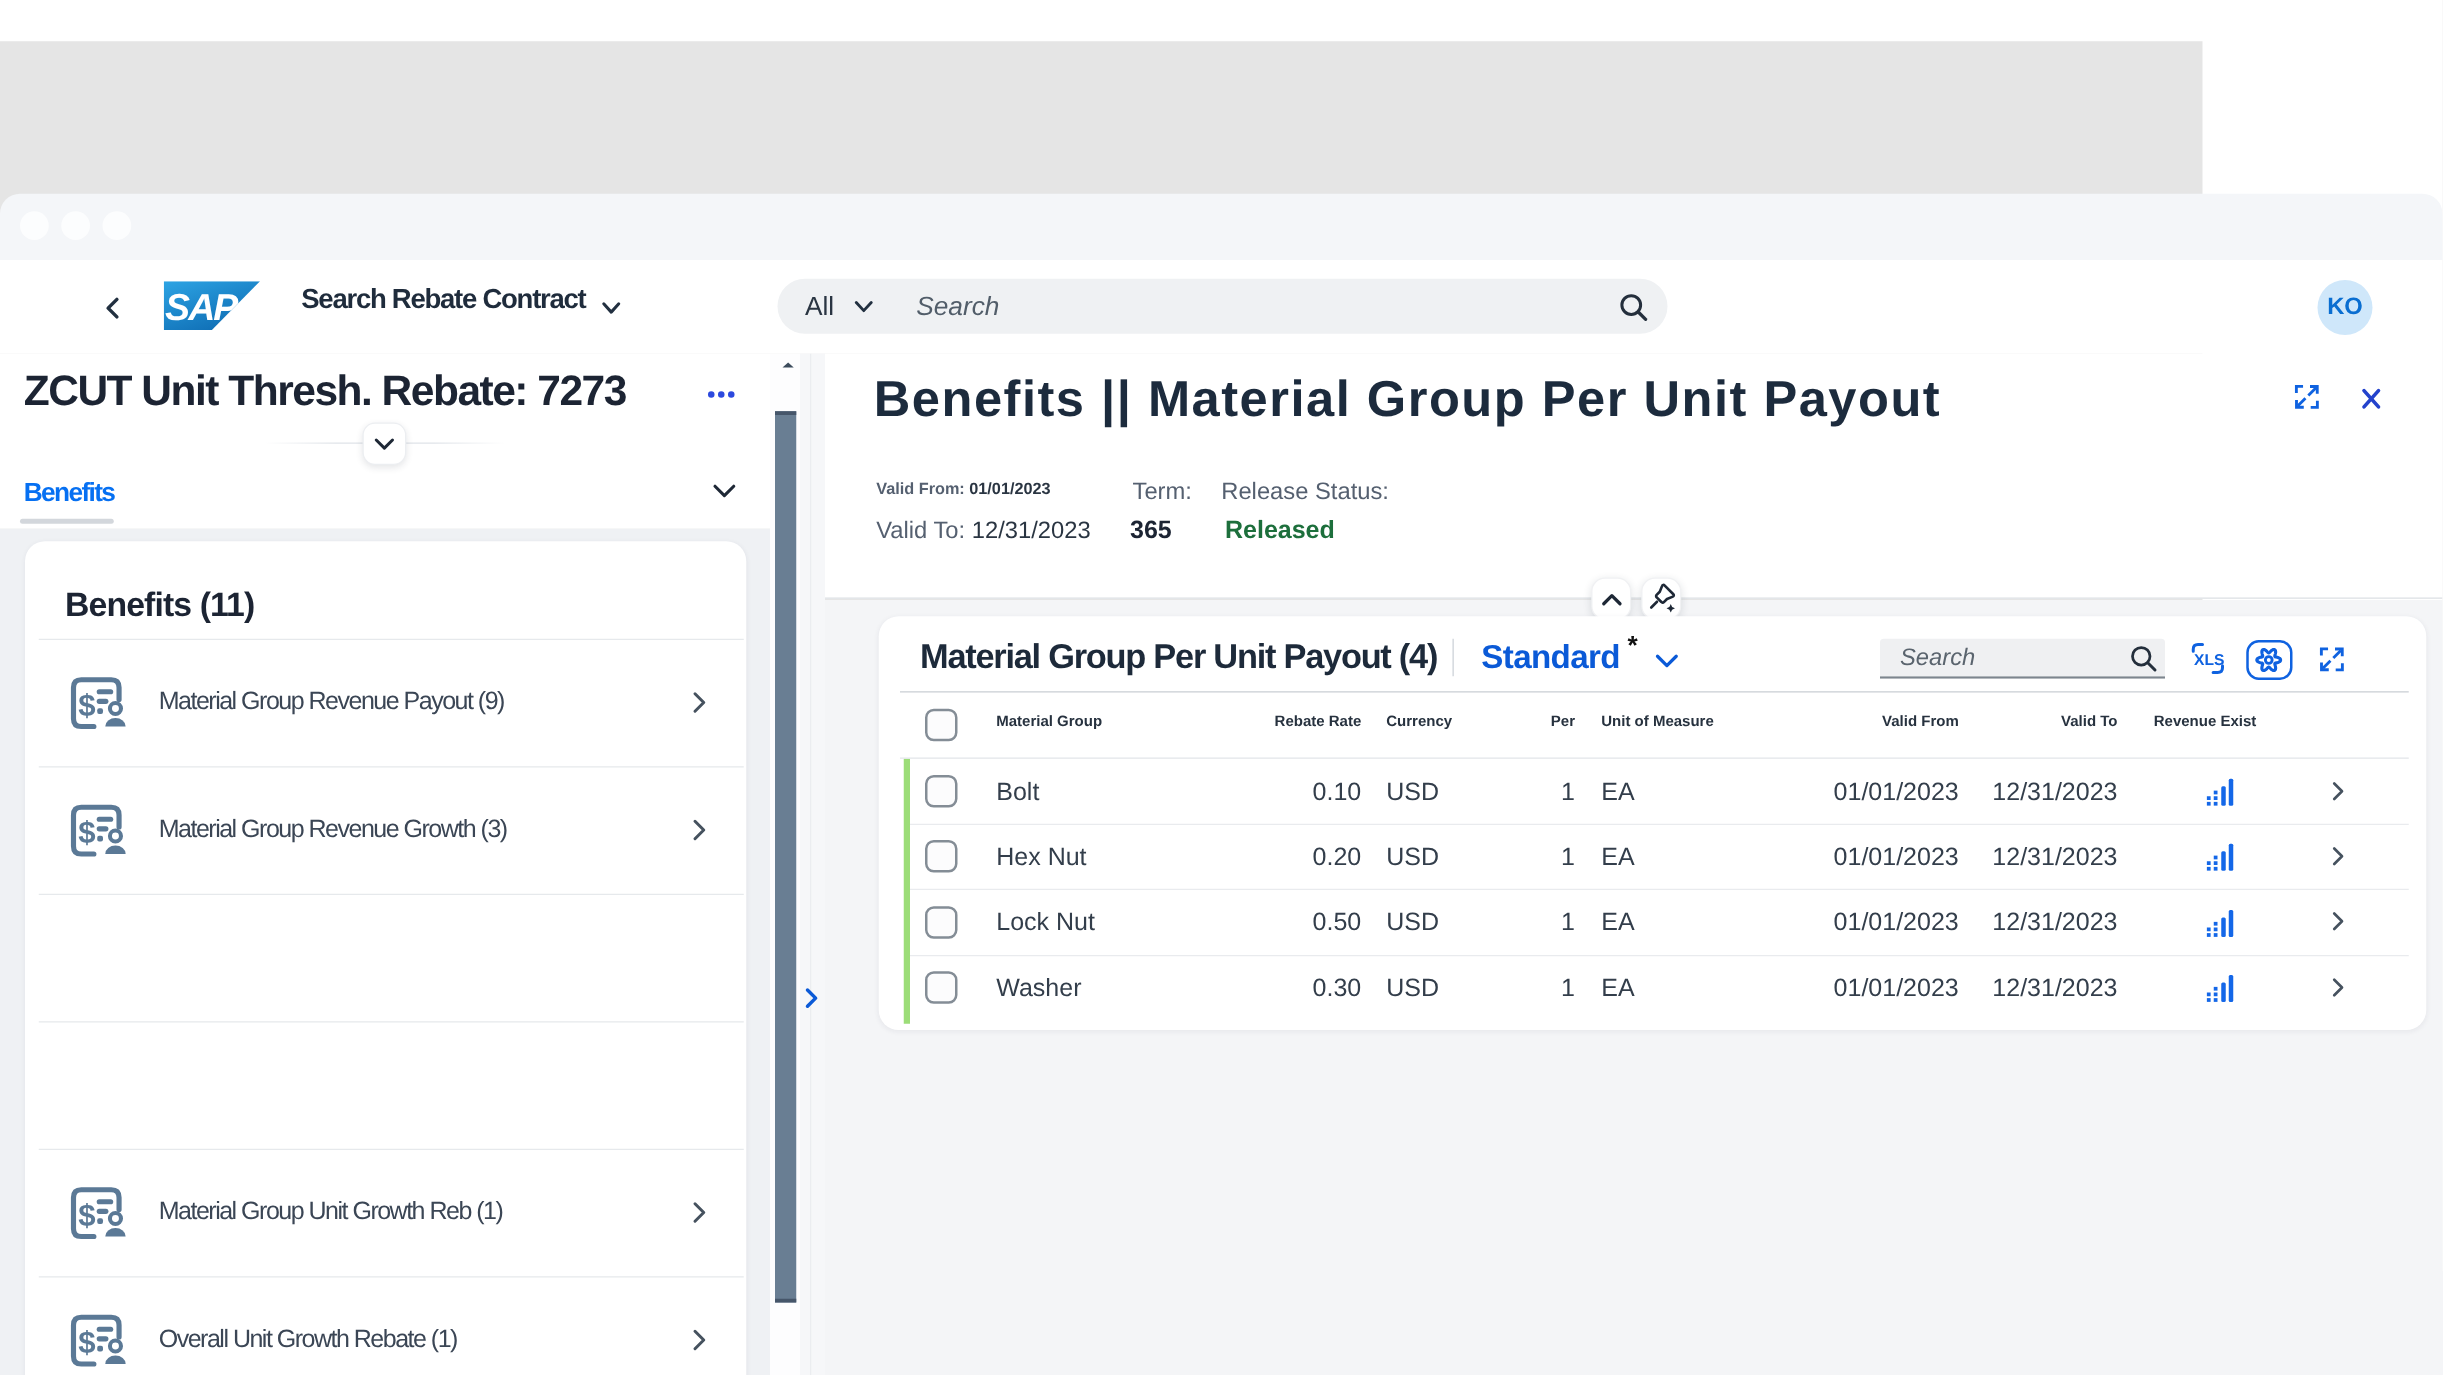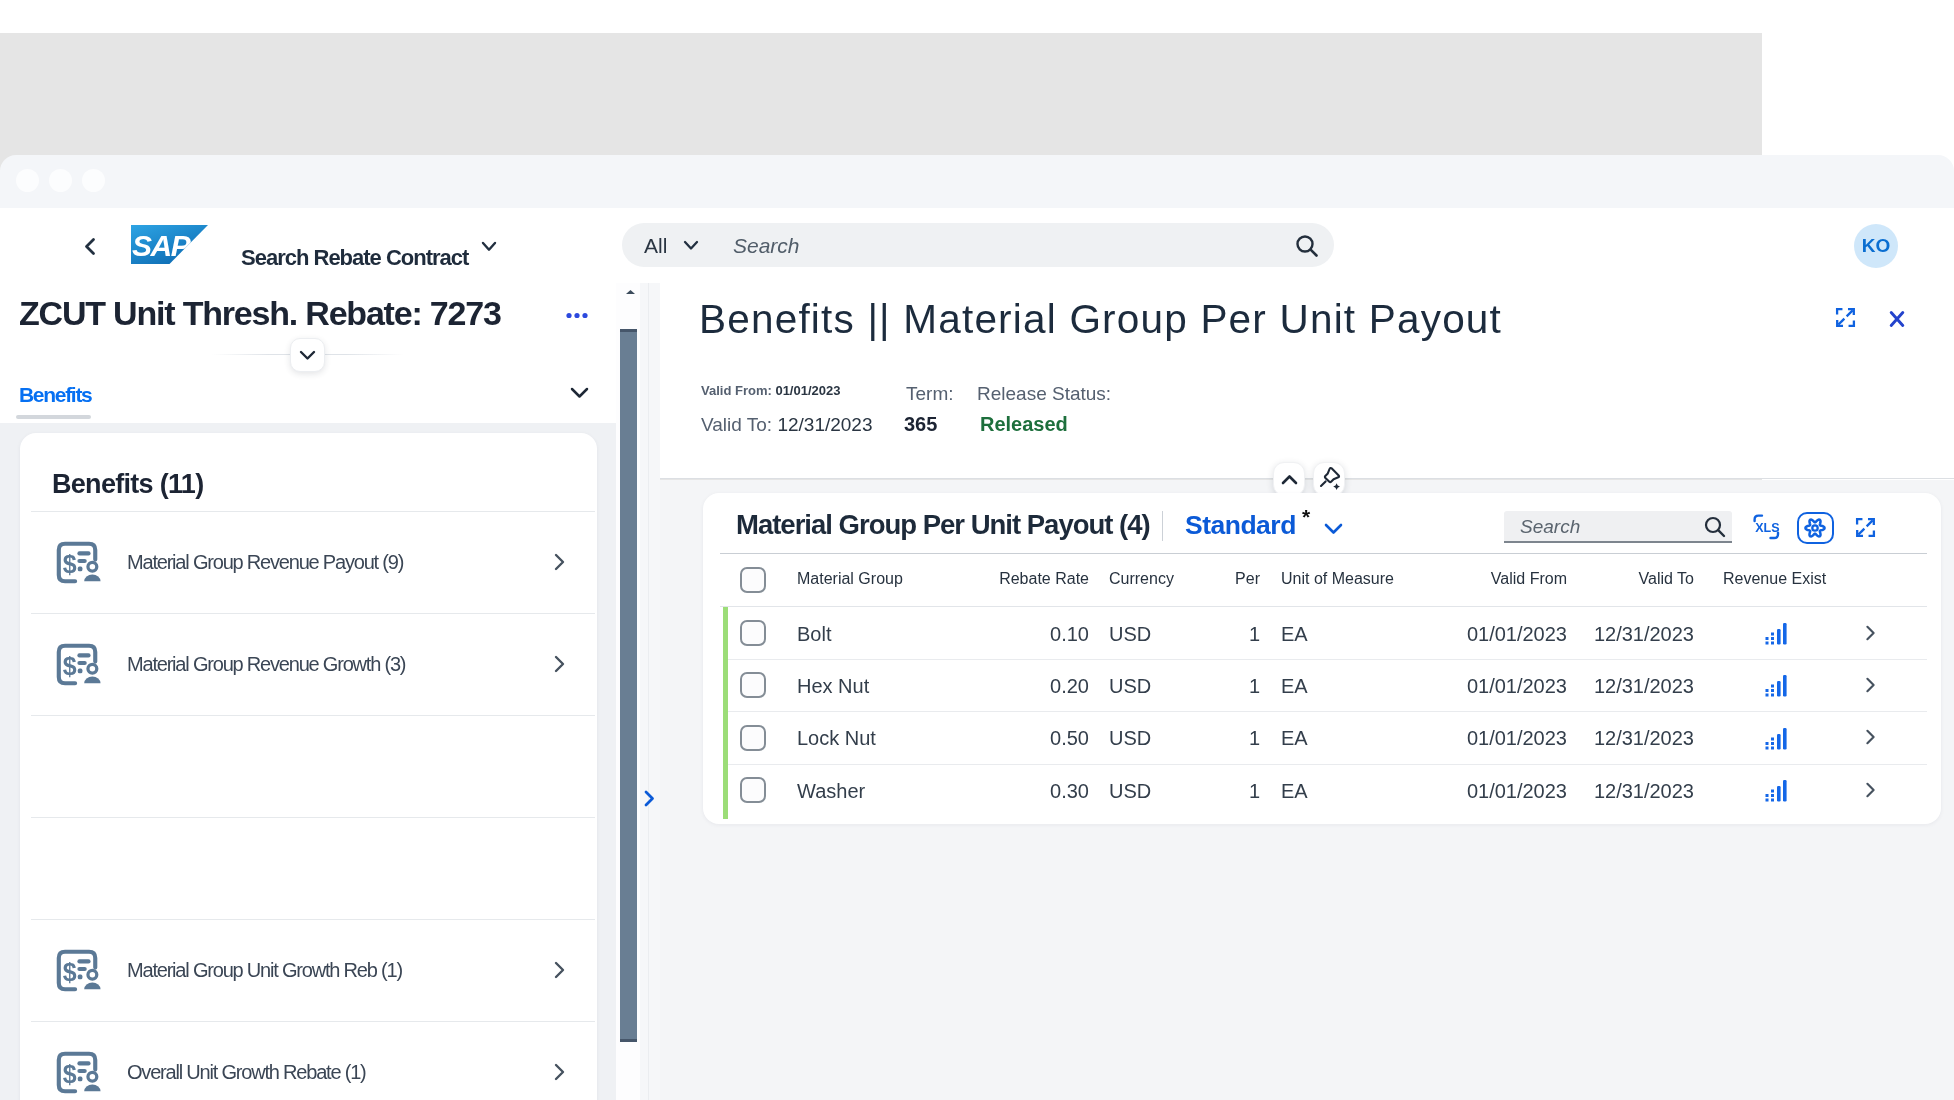--- a/index.html
+++ b/index.html
@@ -32,21 +32,21 @@
   #splitter { left:640px; top:250px; width:20px; height:850px; background:#f6f7f9; }
   #splitline { left:648px; top:250px; width:1px; height:850px; background:#ebedf0; }
 
   
   #main-head { left:660px; top:250px; width:1294px; height:196px; background:#fff; border-bottom:1px solid #dcdfe3; }
   #main-bg { left:660px; top:447px; width:1294px; height:653px; background:#f4f5f7; }
 
   #tcard { left:703px; top:460px; width:1238px; height:331px; background:#fff; border-radius:16px; box-shadow:0 1px 4px rgba(30,40,60,0.06); }
   .grnbar { position:absolute; left:19.5px; top:114px; width:5.5px; height:212px; background:#9cdd78; }
 
-  .chead { position:absolute; font-size:16px; font-weight:normal; color:#27323f; top:0; }
+  .chead { position:absolute; font-size:12px; font-weight:bold; color:#27323f; top:0; }
   .cbody { position:absolute; font-size:20px; color:#333e4b; }
   .cbox { position:absolute; width:26px; height:26px; border:2px solid #848d96; border-radius:7px; background:#fcfcfd; }
   .gray { color:#556070; }
 </style>
 </head>
 <body>
 <svg width="0" height="0" style="position:absolute">
   <defs>
     <g id="benicon">
       <path d="M22,44 H11.5 Q5,44 5,37.5 V11.5 Q5,5 11.5,5 H36.5 Q43,5 43,11.5 V21.5" fill="none" stroke="#5b7996" stroke-width="4.3" stroke-linecap="round"></path>
@@ -87,21 +87,21 @@
           <stop offset="0" stop-color="#2da4e4"></stop>
           <stop offset="1" stop-color="#0e6cb3"></stop>
         </linearGradient>
         <clipPath id="sapclip">
           <polygon points="0,0 77,0 38.5,39 0,39"></polygon>
         </clipPath>
       </defs>
     <polygon points="0,0 77,0 38.5,39 0,39" fill="url(#sapg)"></polygon>
     <text x="1" y="31" clip-path="url(#sapclip)" font-family="Liberation Sans" font-weight="bold" font-style="italic" font-size="30" letter-spacing="-1.5" fill="#ffffff">SAP</text>
   </svg>
-  <div class="abs" style="left:241px;top:212px;font-size:22px;font-weight:bold;letter-spacing:-1.0px;color:#1f2c3c;">Search Rebate Contract</div>
+  <div class="abs" style="left:241px;top:193px;font-size:22px;font-weight:bold;letter-spacing:-1.0px;color:#1f2c3c;">Search Rebate Contract</div>
   <svg class="abs" style="left:481px;top:208px;" width="16" height="11" viewBox="0 0 16 11">
       <path d="M2 2 L8 8.7 L14 2" fill="none" stroke="#223040" stroke-width="2.4" stroke-linecap="round" stroke-linejoin="round"></path>
     </svg>
 
   <div id="searchpill" class="abs"></div>
   <div class="abs" style="left:644px;top:201px;font-size:21px;color:#2a3542;">All</div>
   <svg class="abs" style="left:683px;top:207px;" width="16" height="11" viewBox="0 0 16 11">
       <path d="M2 2 L8 8.5 L14 2" fill="none" stroke="#223040" stroke-width="2.3" stroke-linecap="round" stroke-linejoin="round"></path>
     </svg>
   <div class="abs" style="left:733px;top:201px;font-size:21px;font-style:italic;color:#515d69;">Search</div>
@@ -181,21 +181,21 @@
   <div id="splitter" class="abs"></div>
   <div id="splitline" class="abs"></div>
   <svg class="abs" style="left:625px;top:256px;" width="11" height="6" viewBox="0 0 11 6">
       <path d="M1 5 L5.5 1 L10 5 Z" fill="#3c4c5c"></path>
     </svg>
   <svg class="abs" style="left:644px;top:757px;" width="11" height="17" viewBox="0 0 11 17">
       <path d="M2 2 L8.5 8.5 L2 15" fill="none" stroke="#0b5ad7" stroke-width="2.8" stroke-linecap="round" stroke-linejoin="round"></path>
     </svg>
 
   <div id="main-head" class="abs"></div>
-  <div class="abs" style="left:699px;top:263px;font-size:40.5px;font-weight:normal;color:#1c2b3d;letter-spacing:1.2px;">Benefits || Material Group Per Unit Payout</div>
+  <div class="abs" style="left:699px;top:263px;font-size:40.5px;font-weight:bold;color:#1c2b3d;letter-spacing:1.2px;">Benefits || Material Group Per Unit Payout</div>
   <svg class="abs" style="left:1835px;top:274px;" width="21" height="21" viewBox="0 0 22 22">
       <use href="#fsicon"></use>
     </svg>
   <svg class="abs" style="left:1889px;top:277px;" width="16" height="18" viewBox="0 0 16 18">
       <g stroke="#2443cc" stroke-width="2.9" stroke-linecap="round">
         <line x1="2.2" y1="2.5" x2="13.8" y2="15.5"></line>
         <line x1="13.8" y1="2.5" x2="2.2" y2="15.5"></line>
       </g>
     </svg>
 

